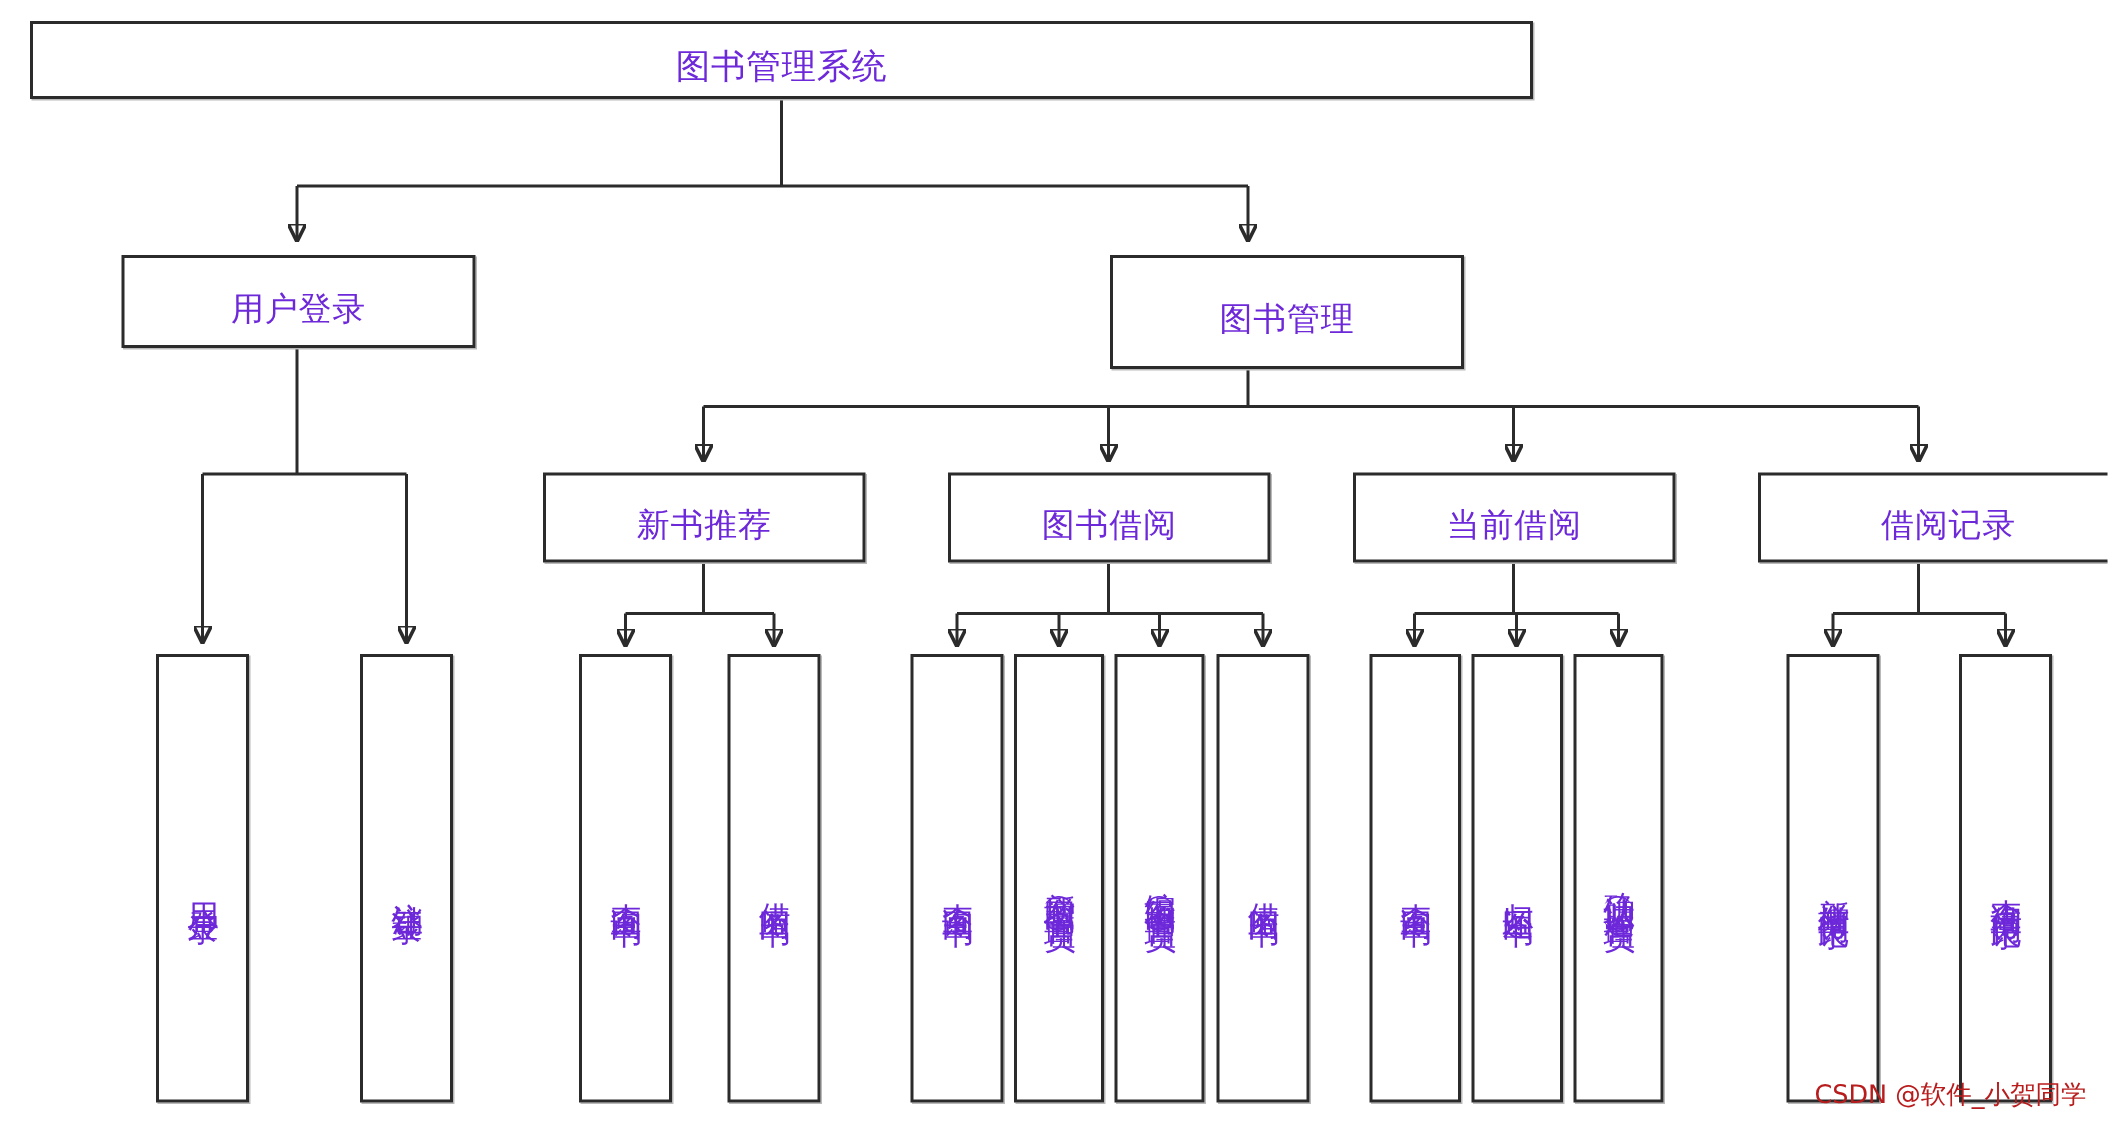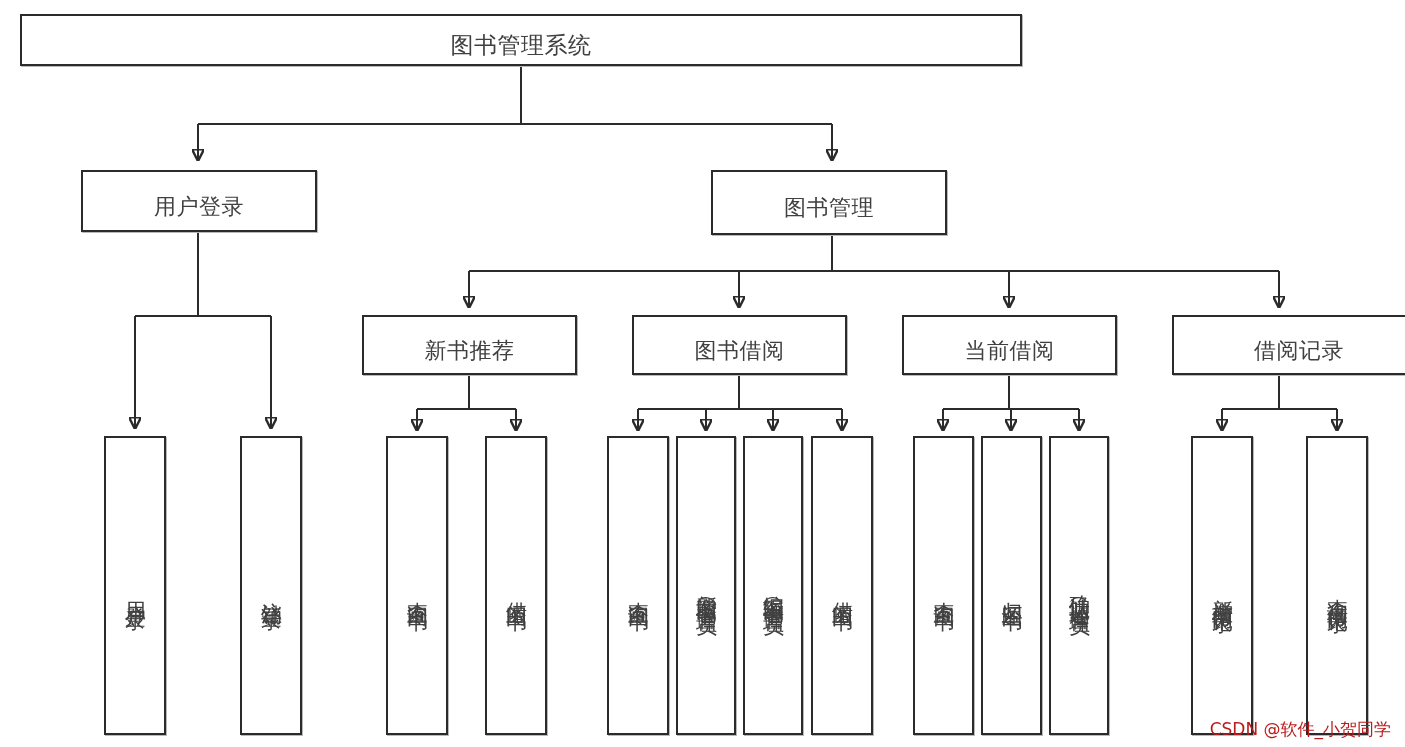--- a/index.html
+++ b/index.html
@@ -28,21 +28,21 @@
     box-sizing: border-box;
     background: #ffffff;
     border: 2px solid #2b2b2b;
     box-shadow: 1px 1px 0 0 #b9b9b9;
     display: flex;
     align-items: center;
     justify-content: center;
     overflow: hidden;
   }
   .node .node-label {
-    color: #404040;
+    color: #6d28d9;
     line-height: 1.18;
     letter-spacing: 0.5px;
     text-align: center;
     white-space: nowrap;
     margin-top: 11px;
   }
   
   .node.horizontal .node-label {
     font-size: 22px;
   }
@@ -154,21 +154,21 @@
   </svg>
 
   <div class="node root horizontal" style="left:20px; top:14px; width:1002px; height:52px;">
     <span class="node-label">图书管理系统</span>
   </div>
 
   <div class="node horizontal" style="left:81px; top:170px; width:236px; height:62px;">
     <span class="node-label">用户登录</span>
   </div>
 
-  <div class="node horizontal" style="left:711px; top:170px; width:236px; height:65px;">
+  <div class="node horizontal" style="left:740px; top:170px; width:236px; height:76px;">
     <span class="node-label">图书管理</span>
   </div>
 
   <div class="node horizontal" style="left:362px; top:315px; width:215px; height:60px;">
     <span class="node-label">新书推荐</span>
   </div>
 
   <div class="node horizontal" style="left:902px; top:315px; width:215px; height:60px;">
     <span class="node-label">当前借阅</span>
   </div>

